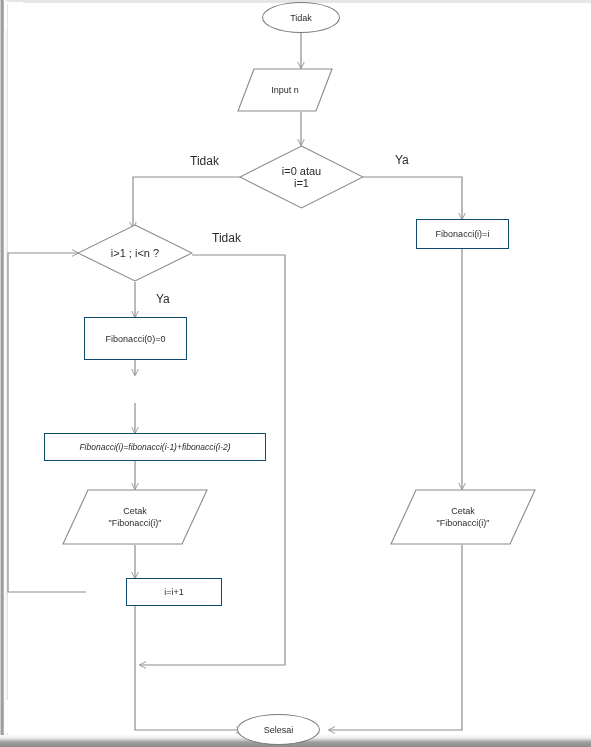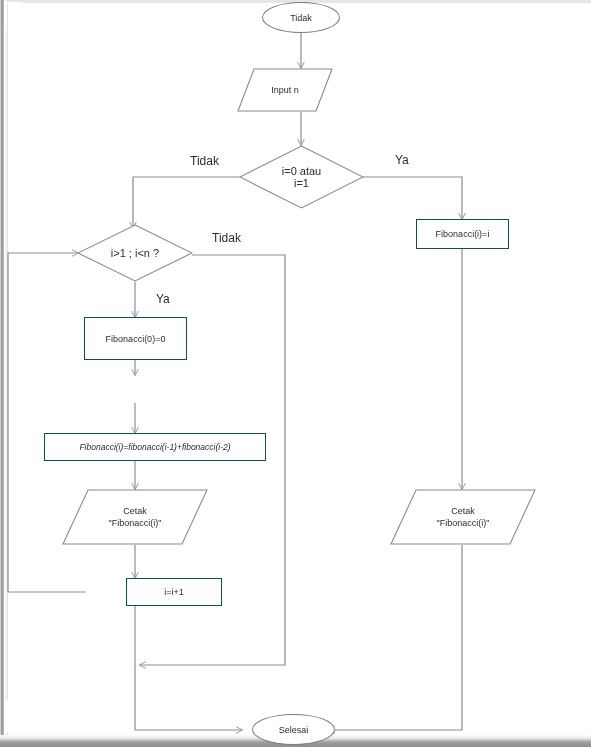--- a/index.html
+++ b/index.html
@@ -245,21 +245,21 @@
     <div class="io-inner">
       <span>Cetak
 "Fibonacci(i)"</span>
     </div>
   </div>
 
   <div class="node process" style="left:86px; top:578px; width:96px; height:28px;margin-left:40px;">
     <span>i=i+1</span>
   </div>
 
-  <div class="node terminator" style="left:252px; top:714px; width:83px; height:31px;">
+  <div class="node terminator" style="left:237px; top:714px; width:83px; height:31px;">
     <span>Selesai</span>
   </div>
 
   <div class="edge-label" style="left:190px; top:154px;">Tidak</div>
   <div class="edge-label" style="left:395px; top:153px;">Ya</div>
   <div class="edge-label" style="left:212px; top:231px;">Tidak</div>
   <div class="edge-label" style="left:156px; top:292px;">Ya</div>
 
 </div>
 

